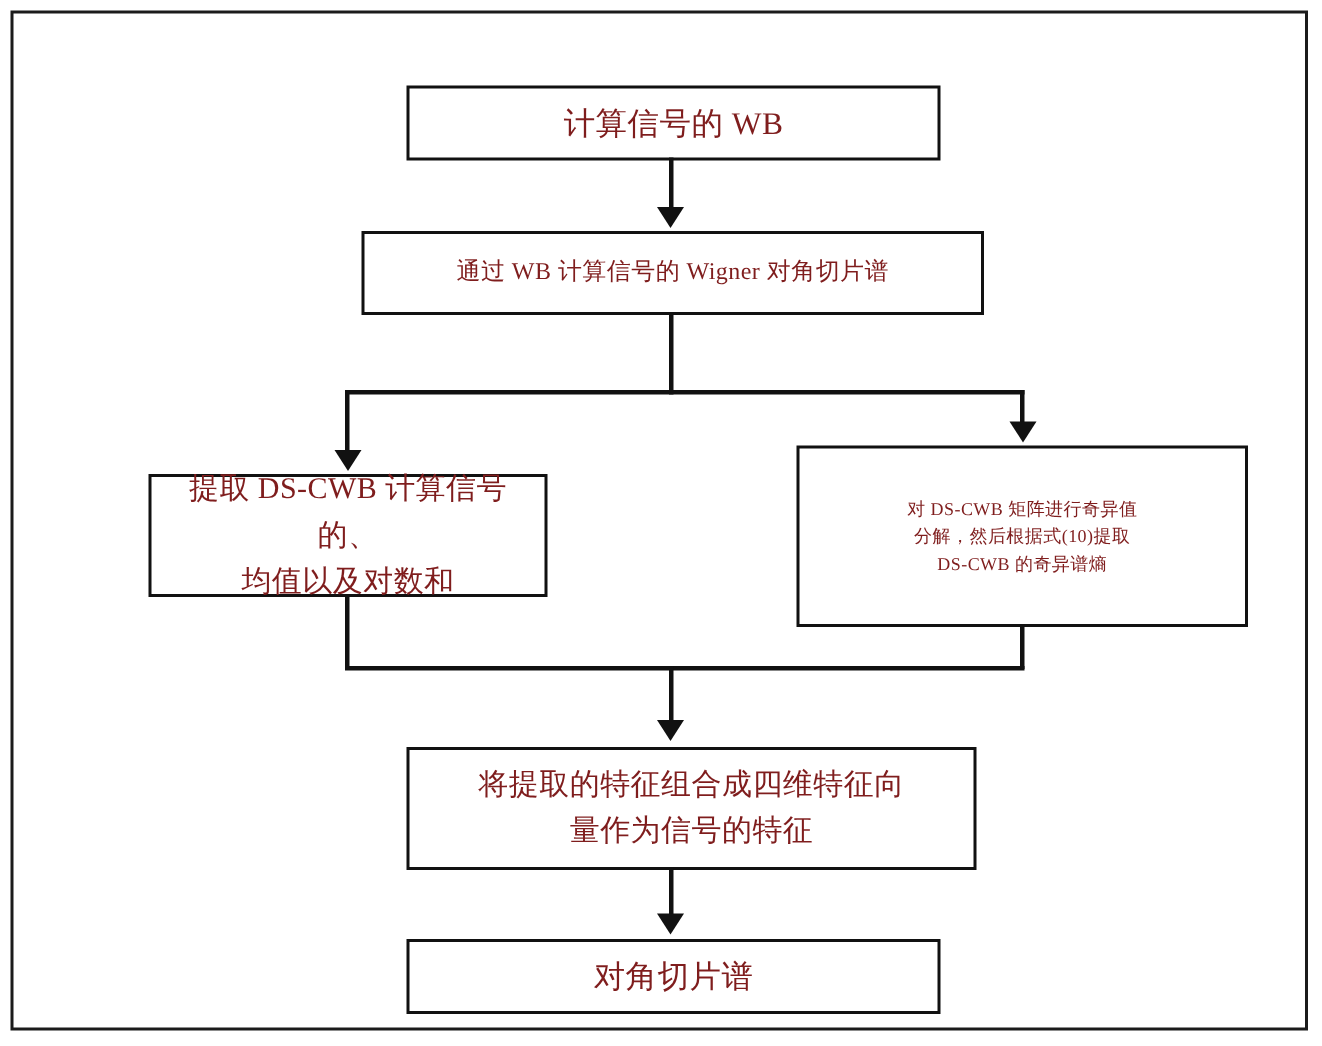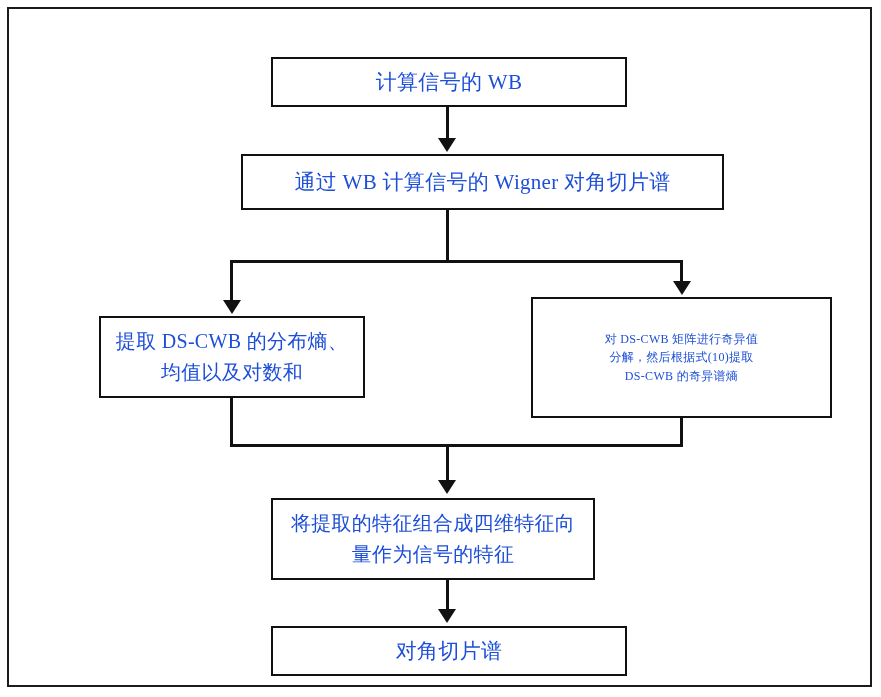--- a/index.html
+++ b/index.html
@@ -27,36 +27,36 @@
   }
   .node {
     position: absolute;
     box-sizing: border-box;
     border: 2px solid #111111;
     background: #ffffff;
     display: flex;
     align-items: center;
     justify-content: center;
     text-align: center;
-    color: #1d4ed8;
+    color: #7f1d1d;
     line-height: 1.55;
     letter-spacing: 0.3px;
   }
   .node-text {
     display: block;
     width: 100%;
     padding: 0 10px;
     white-space: pre-line;
   }
   
   #node-wb          { left: 262px; top: 48px;  width: 356px; height: 50px;  font-size: 21px; }
-  #node-wigner      { left: 232px; top: 145px; width: 483px; height: 56px;  font-size: 21px; }
+  #node-wigner      { left: 232px; top: 145px; width: 415px; height: 56px;  font-size: 16px; }
   #node-entropy     { left: 90px;  top: 307px; width: 266px; height: 82px;  font-size: 20px; }
   #node-svd         { left: 522px; top: 288px; width: 301px; height: 121px; font-size: 12px; }
-  #node-featurevec  { left: 262px; top: 489px; width: 324px; height: 82px;  font-size: 20px; }
+  #node-featurevec  { left: 262px; top: 489px; width: 380px; height: 82px;  font-size: 20px; }
   #node-classify    { left: 262px; top: 617px; width: 356px; height: 50px;  font-size: 21px; }
 
   
   .vline {
     position: absolute;
     width: 3px;
     background: #111111;
   }
   .hline {
     position: absolute;
@@ -80,21 +80,21 @@
 
     <div class="node" id="node-wb">
       <span class="node-text">计算信号的 WB</span>
     </div>
 
     <div class="node" id="node-wigner">
       <span class="node-text">通过 WB 计算信号的 Wigner 对角切片谱</span>
     </div>
 
     <div class="node" id="node-entropy">
-      <span class="node-text">提取 DS-CWB 的分布熵、
+      <span class="node-text">提取 DS-CWB 计算信号的、
 均值以及对数和</span>
     </div>
 
     <div class="node" id="node-svd">
       <span class="node-text">对 DS-CWB 矩阵进行奇异值
 分解，然后根据式(10)提取
 DS-CWB 的奇异谱熵</span>
     </div>
 
     <div class="node" id="node-featurevec">

